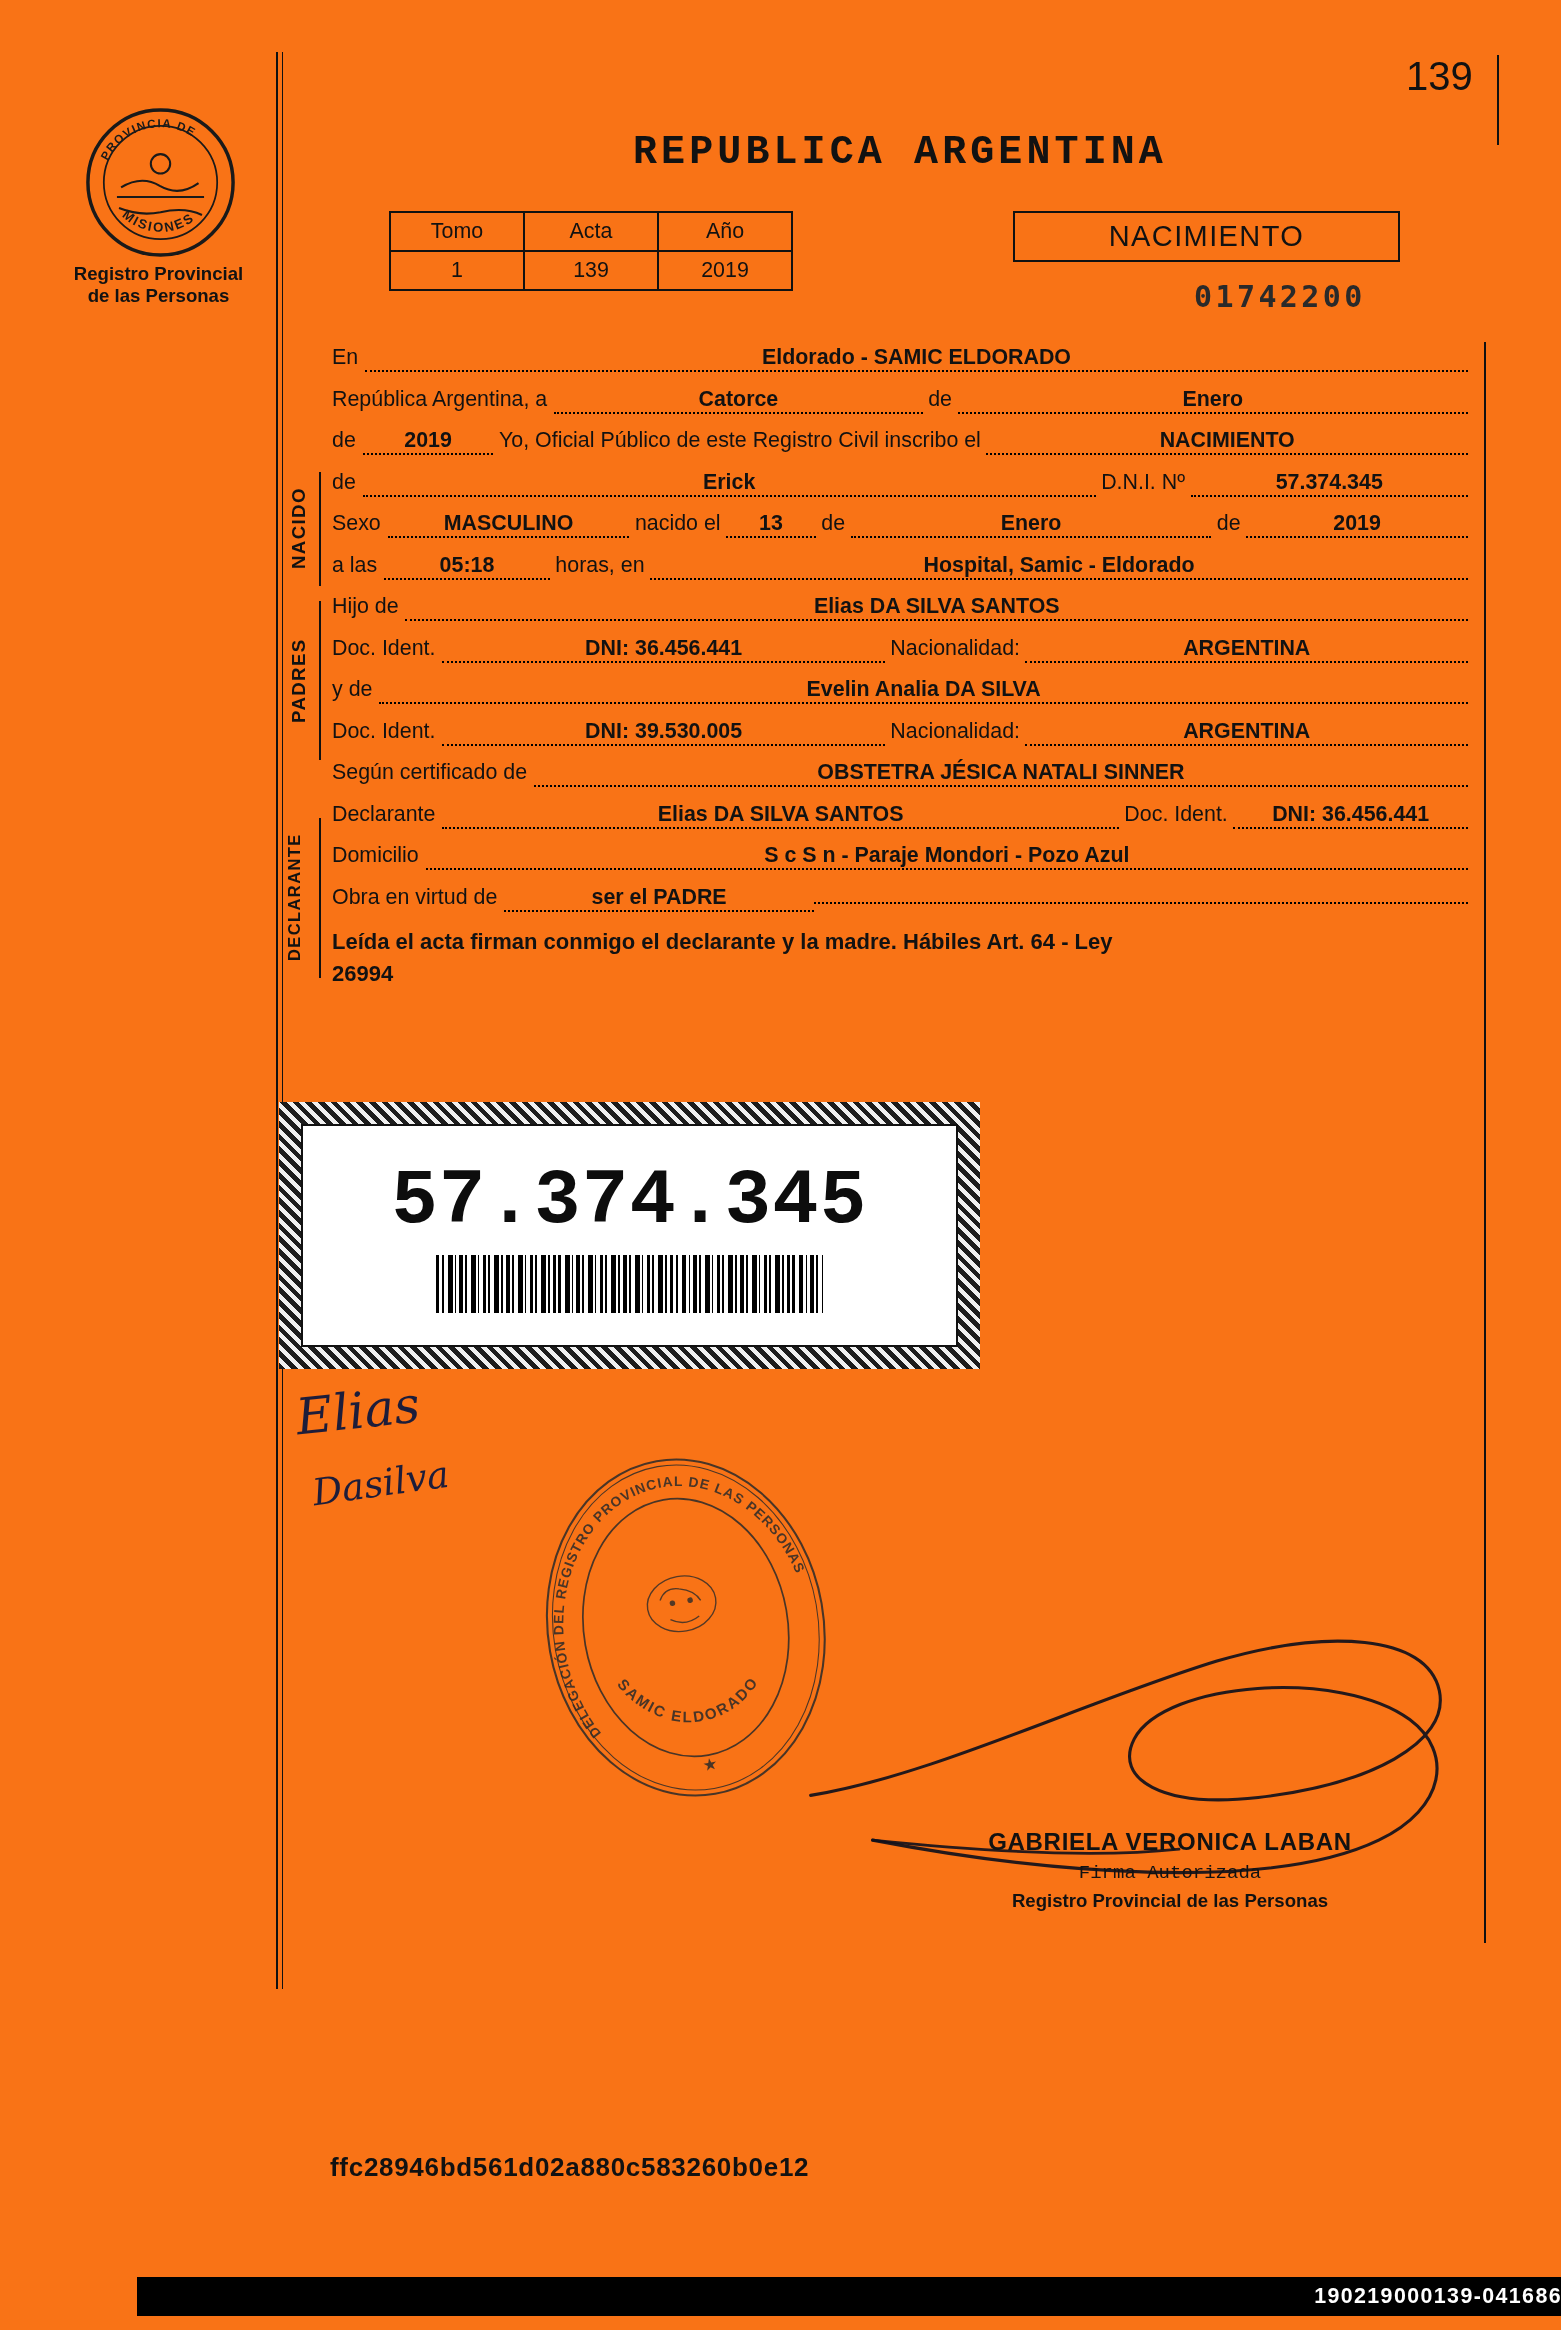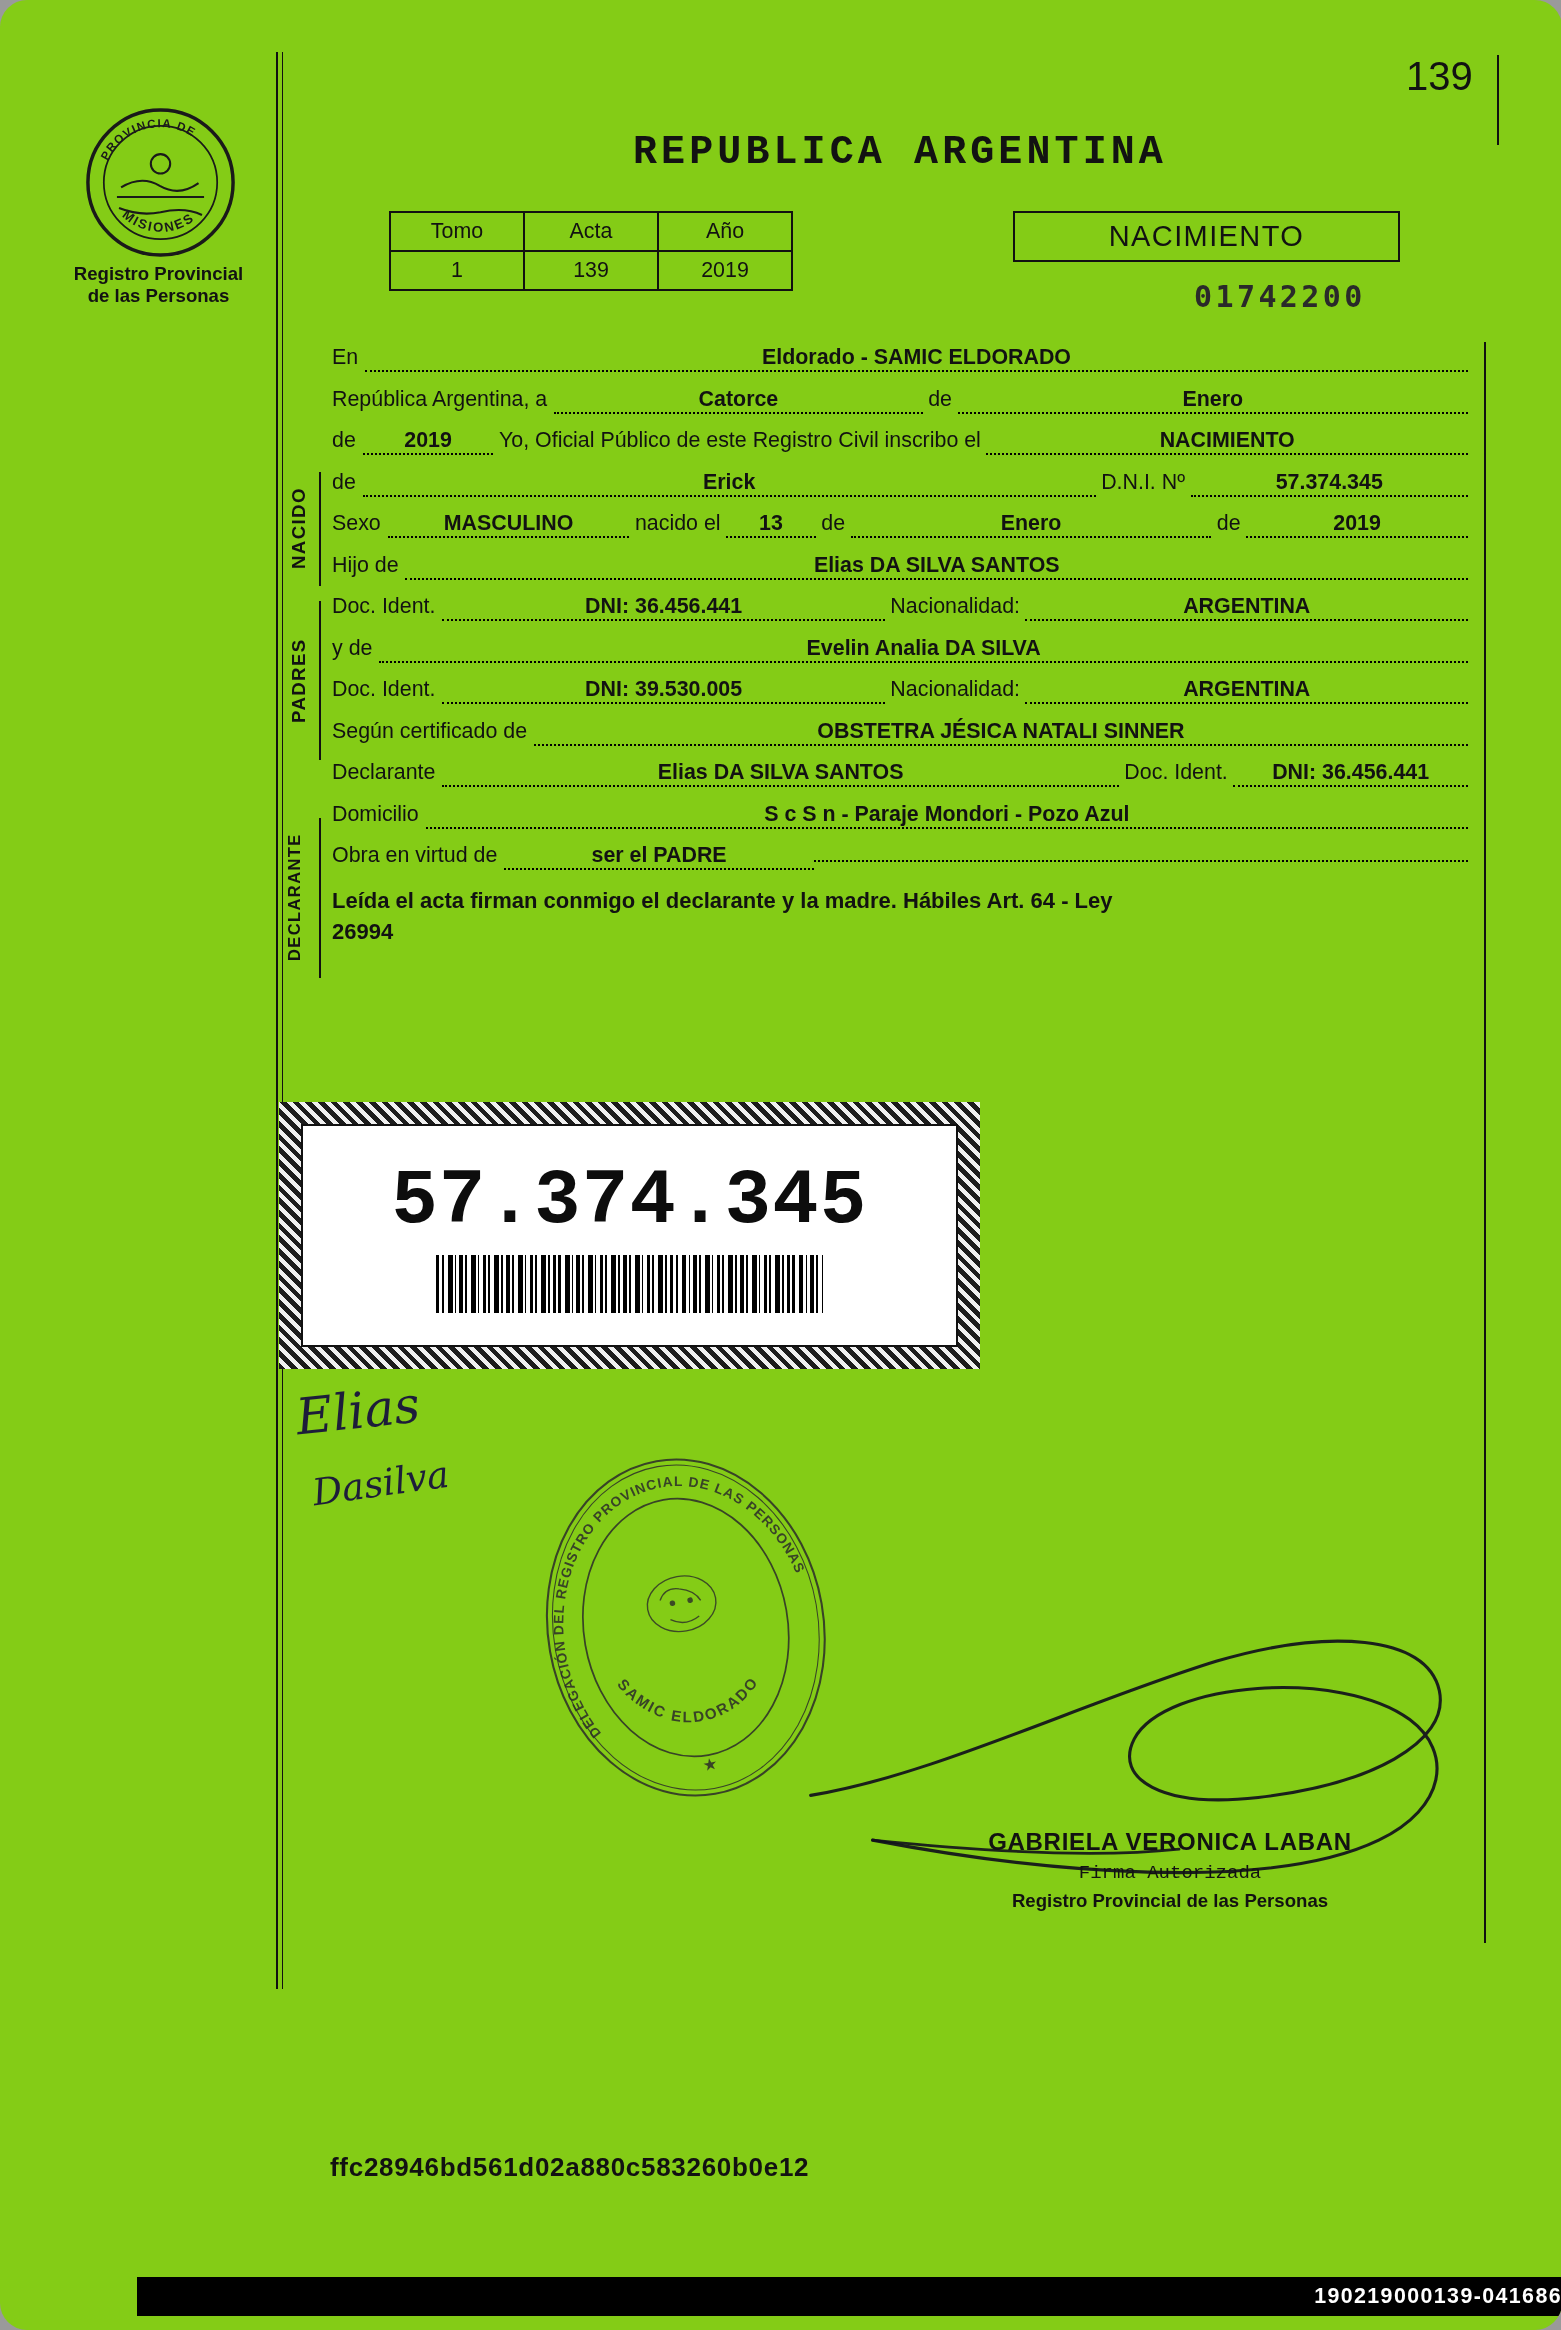--- a/index.html
+++ b/index.html
@@ -1,17 +1,17 @@
 <!DOCTYPE html>
 <html style="font-size:11px"><head>
 <meta charset="utf-8">
 <style>
   html,body{margin:0;padding:0;background:#9a9a9a;}
-  .page{position:relative;width:1562px;height:2330px;background:#84cc16;overflow:hidden;
-        font-family:"Liberation Sans",sans-serif;color:#121212;border-radius:27px;}
+  .page{position:relative;width:1562px;height:2330px;background:#f97316;overflow:hidden;
+        font-family:"Liberation Sans",sans-serif;color:#121212;}
 
   
   .vline{position:absolute;width:0;}
   .mline1{left:276px;top:52px;height:1937px;border-left:2.1px solid #111;}
   .mline2{left:282px;top:52px;height:1937px;border-left:1.4px solid #111;}
   .rline{left:1484px;top:342px;height:1601px;border-left:2.1px solid #111;}
   .rline-top{left:1497px;top:55px;height:90px;border-left:2.1px solid #111;}
 
   .pagenum{position:absolute;left:1406px;top:54px;font-size:40px;}
 
@@ -183,20 +183,26 @@
       <span class="lbl">Sexo</span>
       <span class="fill" style="flex:0 0 228px">MASCULINO</span>
       <span class="lbl mid">nacido el</span>
       <span class="fill" style="flex:0 0 76px">13</span>
       <span class="lbl mid">de</span>
       <span class="fill" style="flex:2">Enero</span>
       <span class="lbl mid">de</span>
       <span class="fill" style="flex:1.2">2019</span>
     </div>
 
+    <div class="fline">
+      <span class="lbl">a las</span>
+      <span class="fill" style="flex:0 0 152px">05:18</span>
+      <span class="lbl mid">horas, en</span>
+      <span class="fill" style="flex:1">Hospital, Samic - Eldorado</span>
+    </div>
 
     <div class="fline mt14">
       <span class="lbl">Hijo de</span>
       <span class="fill" style="flex:1">Elias DA SILVA SANTOS</span>
     </div>
 
     <div class="fline">
       <span class="lbl">Doc. Ident.</span>
       <span class="fill" style="flex:1">DNI: 36.456.441</span>
       <span class="lbl mid">Nacionalidad:</span>

